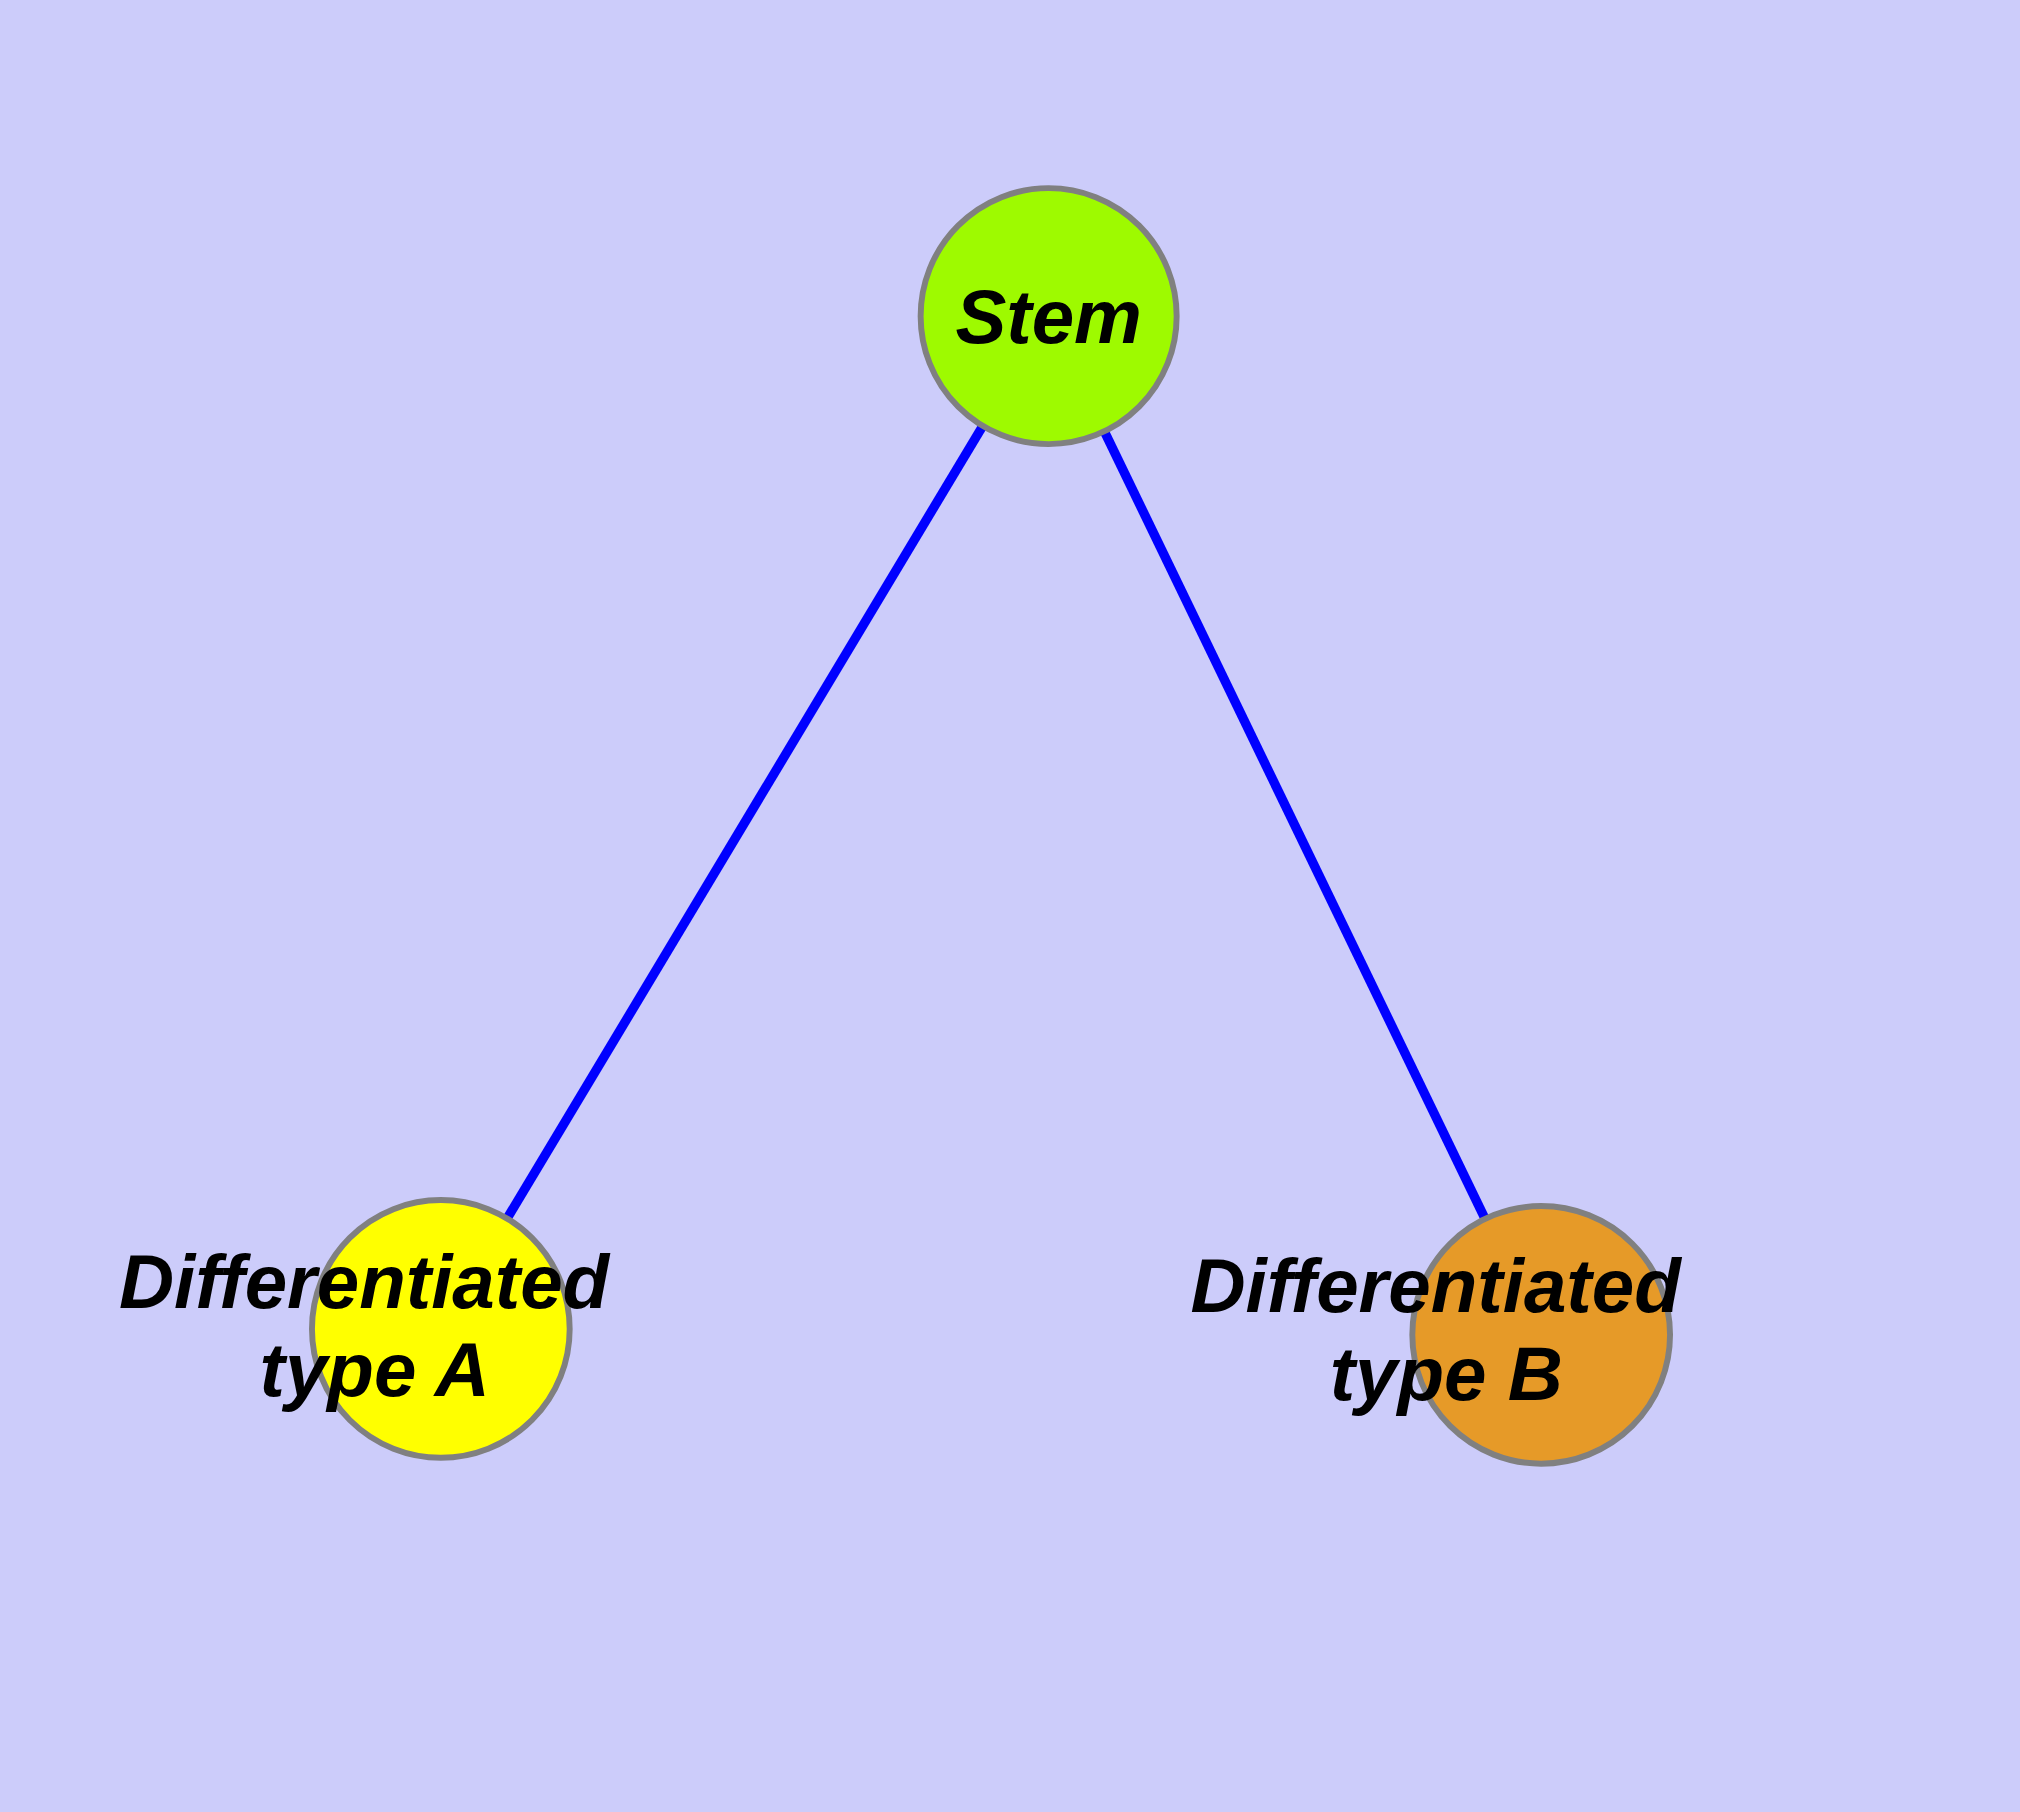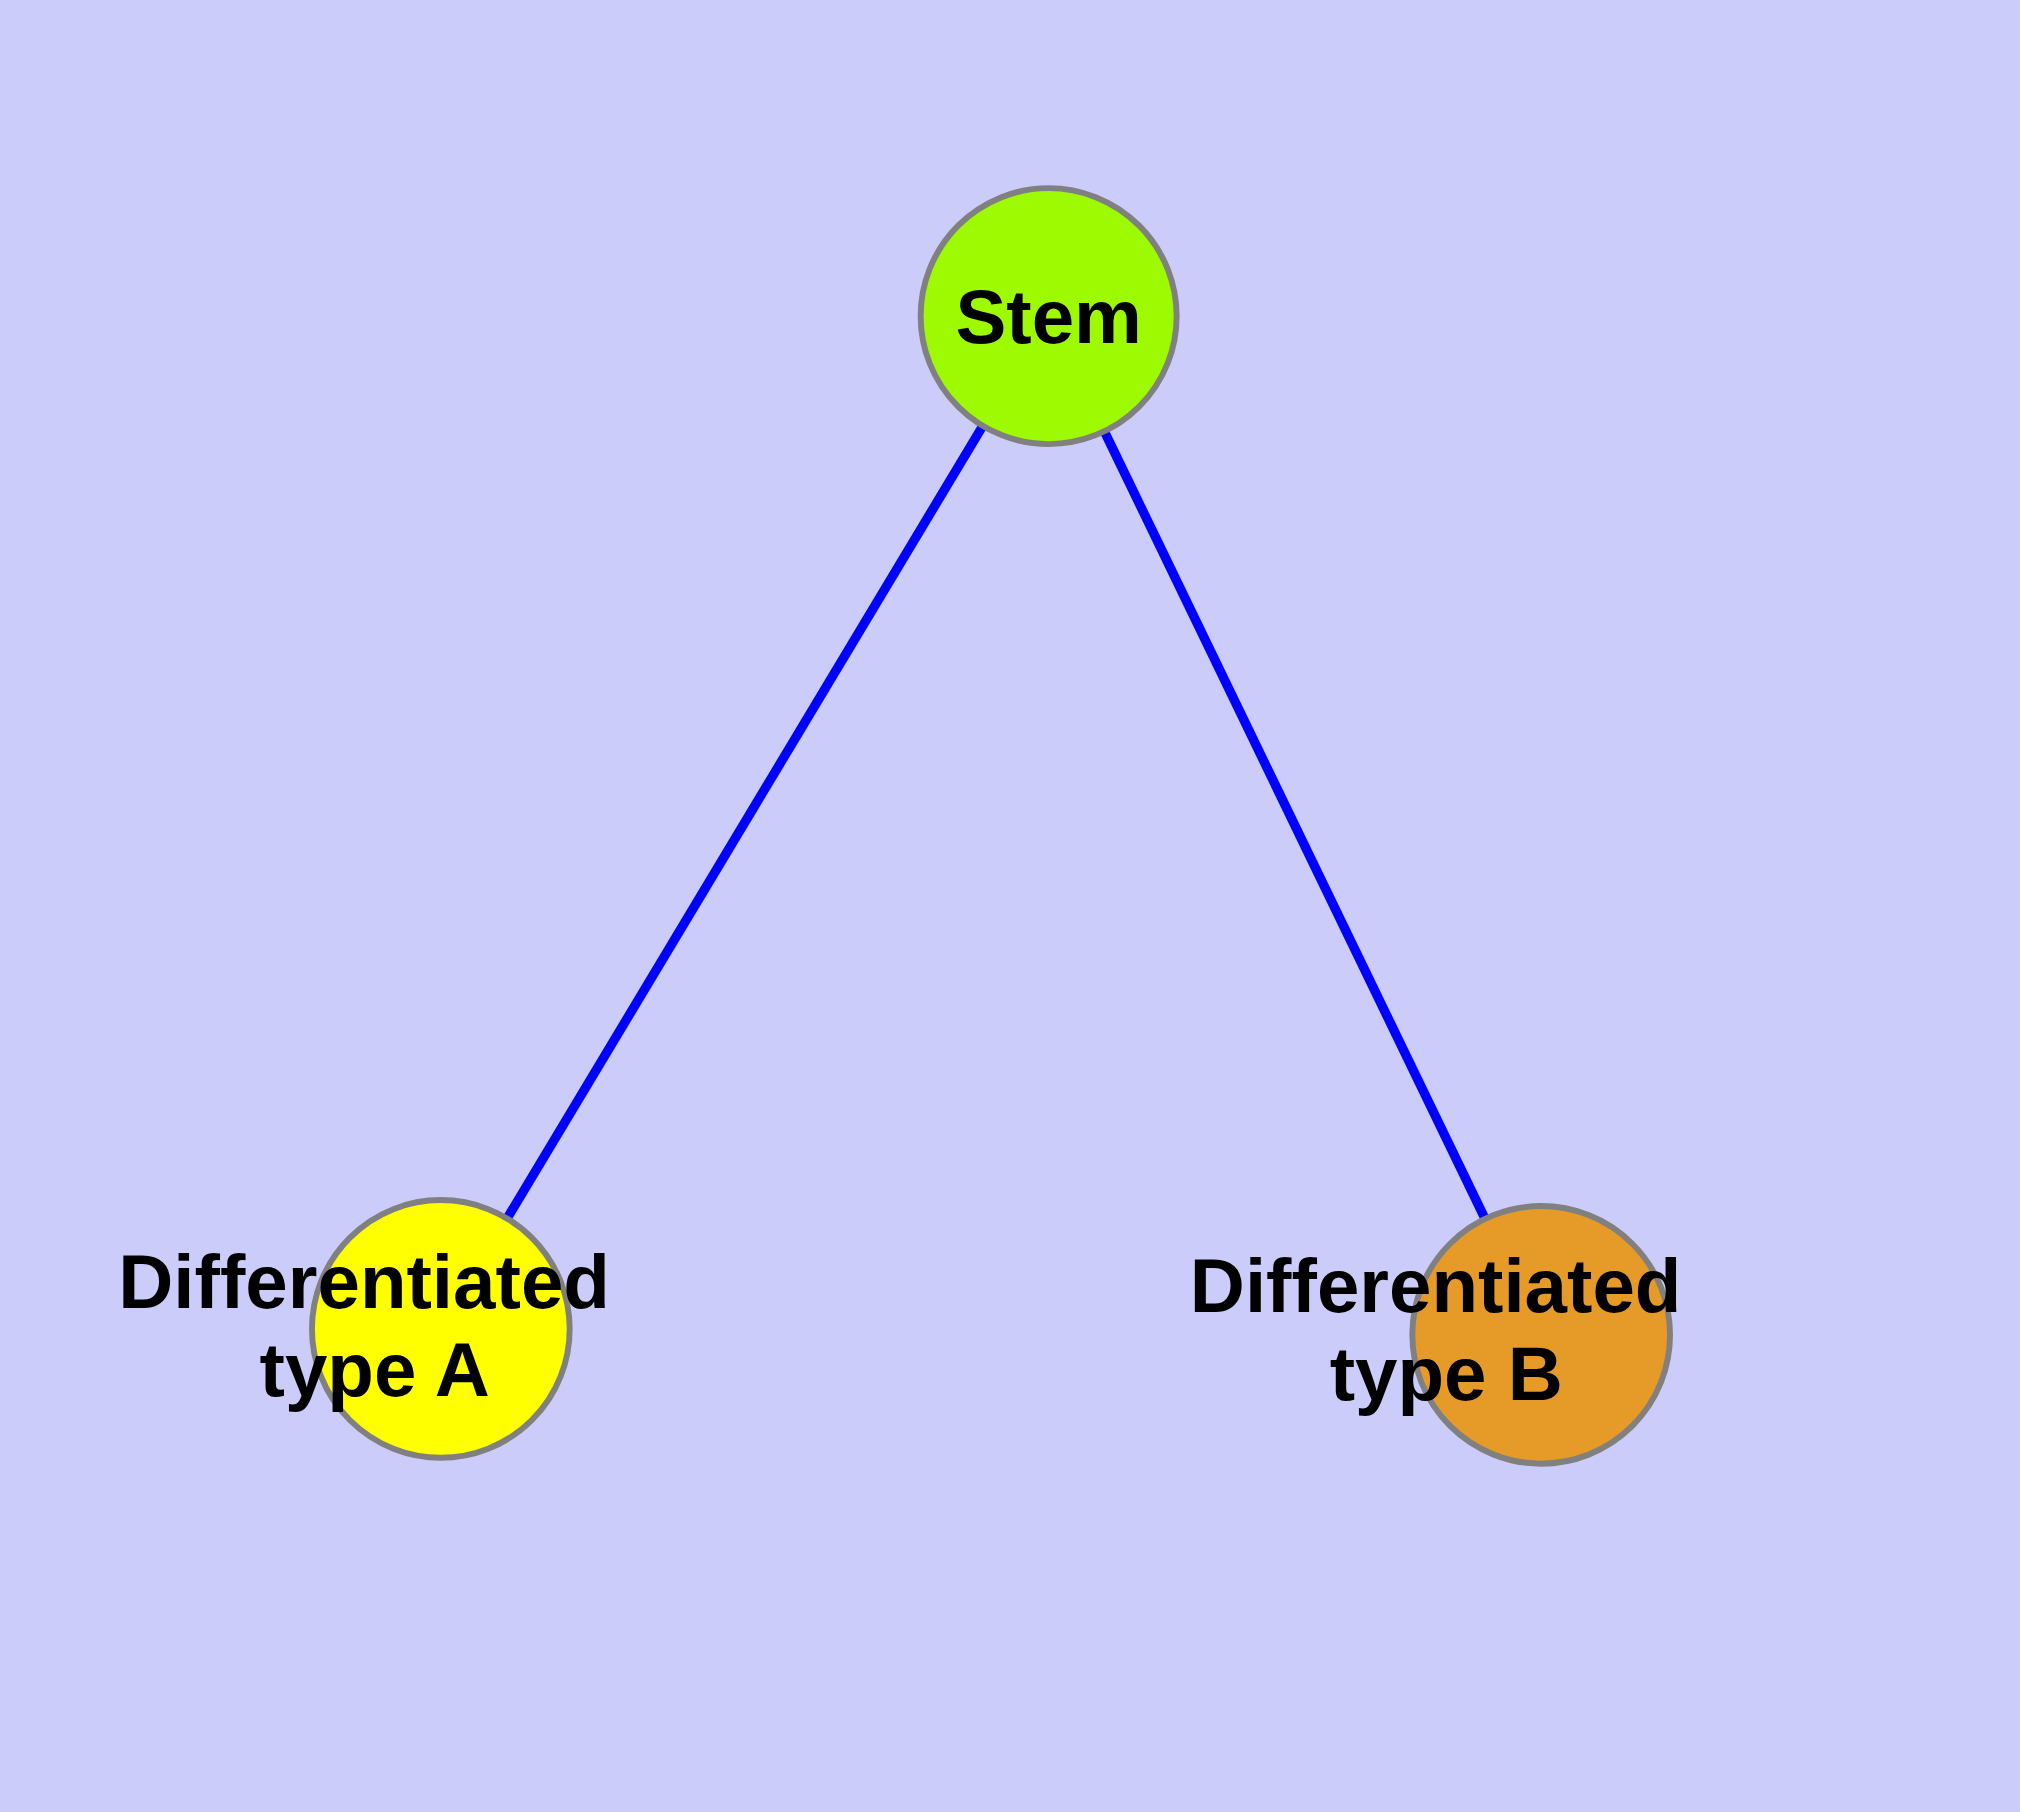--- a/index.html
+++ b/index.html
@@ -28,21 +28,21 @@
     font-weight: bold;
     font-size: 90px;
     fill: #000000;
     text-anchor: middle;
     dominant-baseline: alphabetic;
   }
 </style>
 </head>
 <body style="background: rgb(204, 204, 250);">
 
-<div id="stage" style="width: 2021px; height: 1812px; background: rgb(204, 204, 250);">
+<div id="stage" style="width: 2021px; height: 1812px; background: rgb(204, 204, 250); font-style: italic;">
   <svg id="graph-svg" viewBox="0 0 2384 2138" preserveAspectRatio="none" xmlns="http://www.w3.org/2000/svg" style="width: 2021px; height: 1812px;">
 
     <rect x="0" y="0" width="2384" height="2138" fill="#ccccfa"></rect>
 
     <g>
       <line x1="1237" y1="373" x2="520" y2="1568" stroke="#0000ff" stroke-width="11" stroke-linecap="butt"></line>
       <line x1="1237" y1="373" x2="1818" y2="1575" stroke="#0000ff" stroke-width="11" stroke-linecap="butt"></line>
     </g>
 
     <g>

